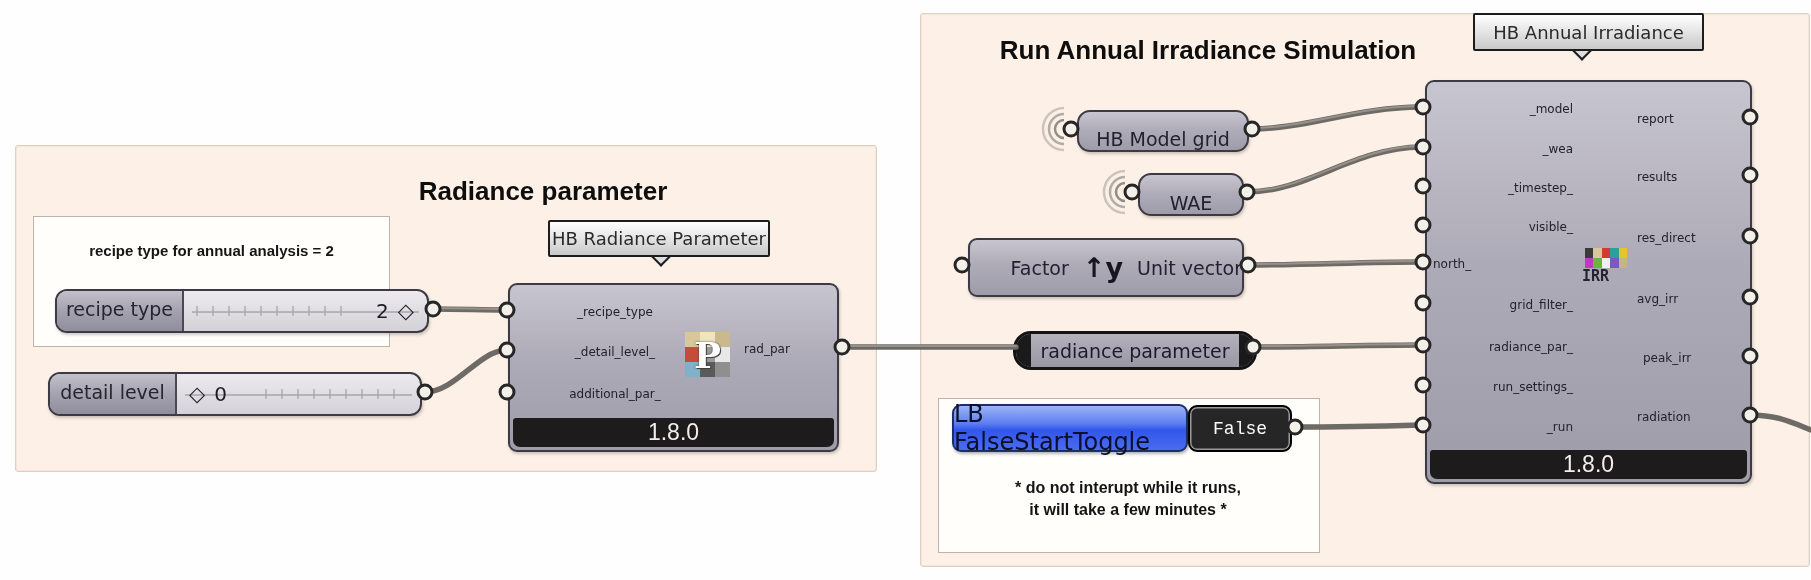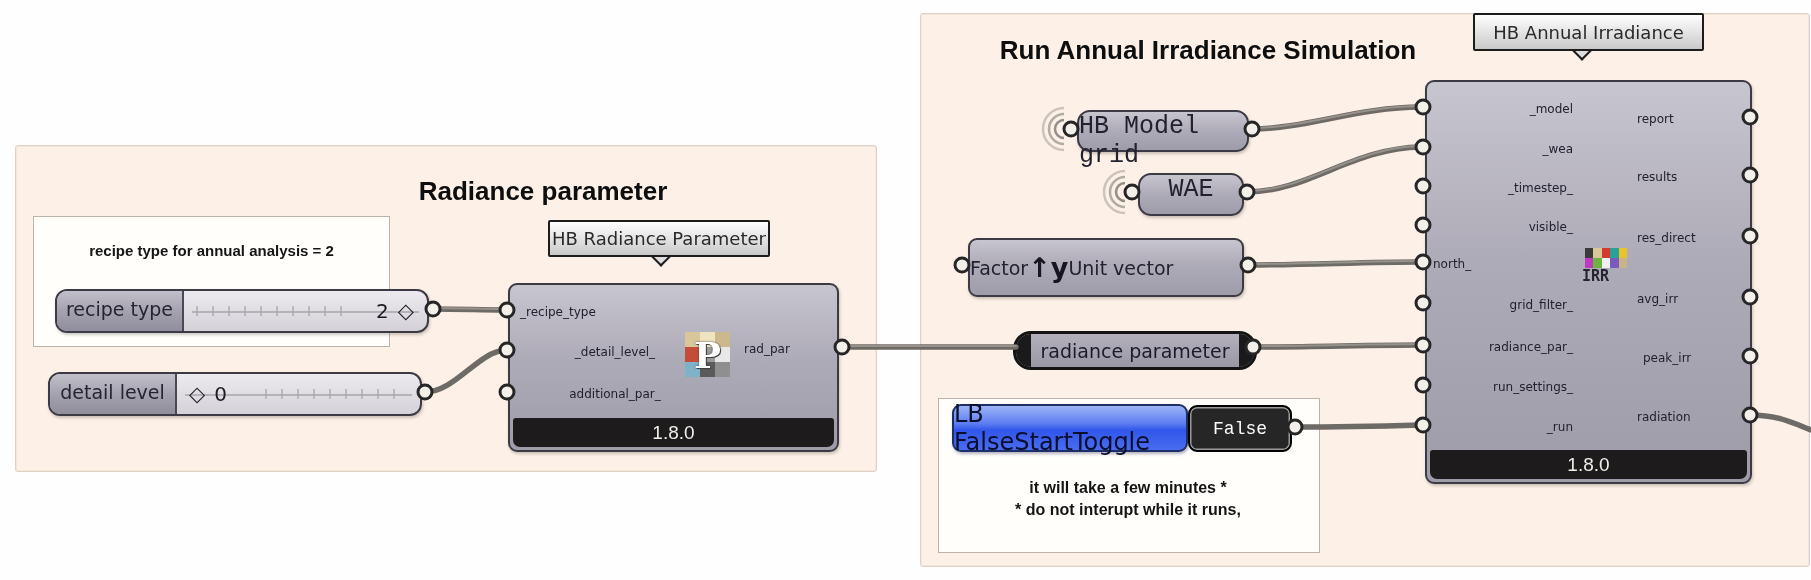--- a/index.html
+++ b/index.html
@@ -15,21 +15,21 @@
               font-family:"Liberation Sans",sans-serif;font-weight:bold;font-size:15px;color:#151515;}
   .note-lines{position:absolute;z-index:3;text-align:center;font-family:"Liberation Sans",sans-serif;
               font-weight:bold;font-size:16px;line-height:22px;color:#141414;}
   
   .comp{position:absolute;z-index:3;border:2px solid #3c3a44;border-radius:9px;
         background:linear-gradient(180deg,#c7c5ce 0%,#aeabb8 45%,#9f9caa 100%);
         box-shadow:1px 2px 3px rgba(60,50,40,.25);}
   .port{position:absolute;height:22px;line-height:22px;font-size:12px;color:#232130;white-space:nowrap;}
   .vbar{position:absolute;left:3px;right:3px;bottom:3px;height:29px;background:#1d1b1c;
         border-radius:3px 3px 7px 7px;text-align:center;line-height:29px;
-        font-family:"Liberation Sans",sans-serif;font-size:19px;color:#f2eeea;}
+        font-family:"Liberation Sans",sans-serif;font-size:23px;color:#f2eeea;}
   
   .picon{position:absolute;display:grid;grid-template-columns:repeat(3,1fr);grid-template-rows:repeat(3,1fr);
          width:45px;height:45px;}
   .picon i{display:block;}
   .picon i:nth-child(1){background:#d9c79b}.picon i:nth-child(2){background:#efe3c0}
   .picon i:nth-child(3){background:#cbb98d}.picon i:nth-child(4){background:#c44d3a}
   .picon i:nth-child(5){background:#9b9b9b}.picon i:nth-child(6){background:#e8e8e8}
   .picon i:nth-child(7){background:#7fb2c9}.picon i:nth-child(8){background:#5a5a5a}
   .picon i:nth-child(9){background:#8f8f8f}
   .pletter{position:absolute;left:0;right:0;top:2px;text-align:center;
@@ -53,23 +53,23 @@
         text-align:center;font-size:19px;color:#26242e;line-height:36px;}
   .slider-track{position:relative;flex:1;border-radius:0 10px 10px 0;}
   .rail{position:absolute;left:8px;right:8px;top:50%;height:1.5px;background:#b5b3ba;}
   .ticks{position:absolute;top:50%;margin-top:-5px;height:10px;
          background:repeating-linear-gradient(90deg,#aaa8ae 0 2px,transparent 2px 16px);opacity:.7;}
   .sl-row{position:absolute;inset:0;display:flex;align-items:center;font-size:20px;color:#1c1a24;}
   .sl-knob{font-size:21px;font-weight:bold;}
   
   .relay{position:absolute;z-index:3;border:2px solid #3c3a44;border-radius:13px;
          background:linear-gradient(180deg,#c7c5ce 0%,#aeabb8 50%,#9f9caa 100%);
-         display:flex;align-items:flex-start;justify-content:center;font-size:25px;color:#232130;
-         box-shadow:1px 2px 3px rgba(60,50,40,.25);font-family:Liberation Mono, monospace;}
-  .uv{display:flex;align-items:center;justify-content:flex-start;font-size:19px;color:#232130;}
+         display:flex;align-items:flex-end;justify-content:center;font-size:19px;color:#232130;
+         box-shadow:1px 2px 3px rgba(60,50,40,.25);}
+  .uv{display:flex;align-items:center;justify-content:flex-end;gap:14px;font-size:19px;color:#232130;}
   .uv-icon{position:relative;font-weight:bold;font-size:27px;color:#17151f;line-height:27px;}
   .pcapsule{position:absolute;z-index:3;border:3px solid #141414;border-radius:18px;
             background:linear-gradient(180deg,#b4b1bd,#9a97a5);display:flex;align-items:center;
             justify-content:center;font-size:19px;color:#1c1a2c;}
   .pcapsule:before,.pcapsule:after{content:"";position:absolute;top:0;bottom:0;width:15px;background:#1a1a1a;}
   .pcapsule:before{left:0;border-radius:15px 0 0 15px;}
   .pcapsule:after{right:0;border-radius:0 15px 15px 0;}
   .pcapsule span{position:relative;z-index:1;}
   
   .toggle{position:absolute;z-index:3;border:2px solid #1c2f66;border-radius:9px;
@@ -117,21 +117,21 @@
       <div class="rail"></div>
       <div class="ticks" style="left:88px;right:14px"></div>
       <div class="sl-row" style="justify-content:flex-start;padding-left:12px;gap:9px">
         <span class="sl-knob">◇</span>
         <span>0</span>
       </div>
     </div>
   </div>
 
   <div class="comp" style="left:508px;top:283px;width:327px;height:165px">
-    <div class="port" style="top:16px;left:10px;width:190px;text-align:left">_recipe_type</div>
+    <div class="port" style="top:16px;left:10px;width:190px;text-align:center">_recipe_type</div>
     <div class="port" style="top:56px;left:10px;width:190px;text-align:center">_detail_level_</div>
     <div class="port" style="top:98px;left:10px;width:190px;text-align:center">additional_par_</div>
     <div class="picon" style="left:175px;top:47px">
       <i></i>
         <i></i>
         <i></i>
         <i></i>
         <i></i>
         <i></i>
         <i></i>
@@ -176,22 +176,22 @@
   </div>
 
   <div class="panel" style="left:938px;top:398px;width:380px;height:153px"></div>
   <div class="toggle" style="left:952px;top:404px;width:232px;height:44px">
     <span>LB FalseStartToggle</span>
   </div>
   <div class="falsebox" style="left:1188px;top:405px;width:100px;height:43px">
     <span>False</span>
   </div>
   <div class="note-lines" style="left:938px;top:477px;width:380px">
+    <div>* do not interupt while it runs,</div>
     <div>it will take a few minutes *</div>
-    <div>* do not interupt while it runs,</div>
   </div>
 
   <div class="comp" style="left:1425px;top:80px;width:323px;height:400px">
     <div class="port" style="top:16px;left:6px;width:140px;text-align:right">_model</div>
     <div class="port" style="top:56px;left:6px;width:140px;text-align:right">_wea</div>
     <div class="port" style="top:95px;left:6px;width:140px;text-align:right">_timestep_</div>
     <div class="port" style="top:134px;left:6px;width:140px;text-align:right">visible_</div>
     <div class="port" style="top:171px;left:6px;width:140px;text-align:left">north_</div>
     <div class="port" style="top:212px;left:6px;width:140px;text-align:right">grid_filter_</div>
     <div class="port" style="top:254px;left:6px;width:140px;text-align:right">radiance_par_</div>

